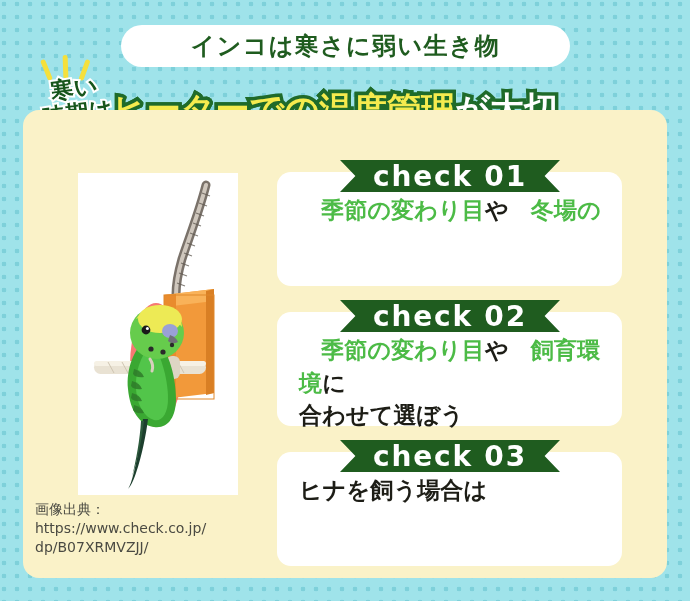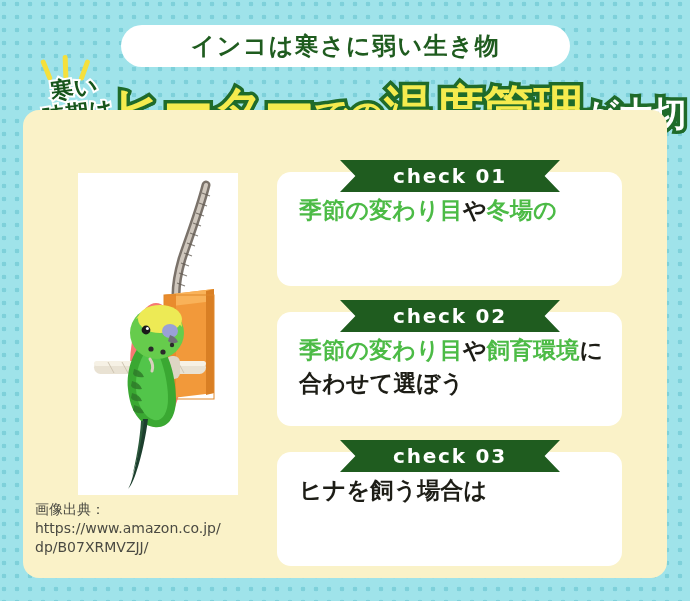--- a/index.html
+++ b/index.html
@@ -90,23 +90,24 @@
     line-height: 62px;
     font-weight: bold;
     letter-spacing: 0px;
   }
   .headline span {
     -webkit-text-stroke: 7px #1f6b2a;
     paint-order: stroke fill;
     text-shadow: 2px 3px 0 #1f6b2a;
   }
   .hl-big {
-    font-size: 50px;
+    font-size: 34px;
     color: #f5eb4e;
     vertical-align: baseline;
+    text-decoration: underline;
   }
   .hl-mid {
     font-size: 34px;
     color: #f5eb4e;
   }
   .hl-white {
     font-size: 34px;
     color: #ffffff;
   }
 
@@ -195,38 +196,38 @@
   .ribbon-label {
     position: absolute;
     left: 63px;
     top: 0;
     width: 220px;
     height: 32px;
     display: flex;
     align-items: center;
     justify-content: center;
     color: #ffffff;
-    font-size: 20px;
+    font-size: 28px;
     font-weight: bold;
     letter-spacing: 1.8px;
     z-index: 3;
   }
 
   .check-text {
     position: absolute;
     left: 22px;
     top: 34px;
     width: 310px;
     font-size: 23px;
     font-weight: bold;
     line-height: 1.42;
     color: #2b2b1f;
     letter-spacing: 0.2px;
   }
-  .g { color: #4cbb46; }
+  .g { color: #4cbb46; margin-left: 22px; }
   .d { color: #1d1d16; }
 </style>
 </head>
 <body>
 
 <div id="stage">
 
   <div class="top-pill">
     <div class="top-pill-text">インコは寒さに弱い生き物</div>
   </div>
@@ -322,21 +323,21 @@
       <path d="M70 246 C68 262 64 282 58 300 C55 309 52 314 50 316
                C54 310 58 292 61 274 C63 260 64 252 65 246 Z" fill="#1d3f2e"></path>
       <path d="M66 248 C64 266 60 286 54 304 C58 288 62 266 63 248 Z" fill="#2c5a3c"></path>
 
       <path d="M72 186 q4 6 2 12" stroke="#d8cfbe" stroke-width="3" fill="none" stroke-linecap="round"></path>
     </svg>
   </div>
 
   <div class="credit">
     <div>画像出典：</div>
-    <div>https://www.amazon.co.jp/</div>
+    <div>https://www.check.co.jp/</div>
     <div>dp/B07XRMVZJJ/</div>
   </div>
 
   <div class="check-block b1">
     <div class="check-card"></div>
     <div class="ribbon-inner"></div>
     <div class="ribbon-label">check 01</div>
     <div class="check-text">
       <div><span class="g">季節の変わり目</span><span class="d">や</span><span class="g">冬場の</span></div>
     </div>

